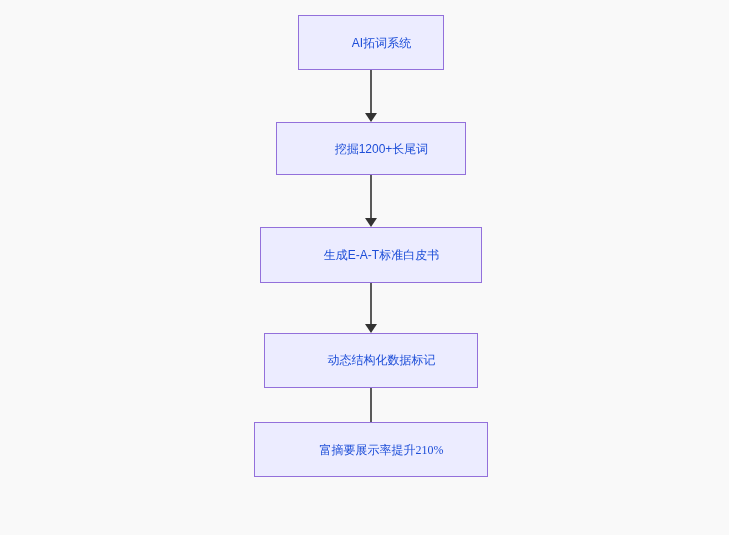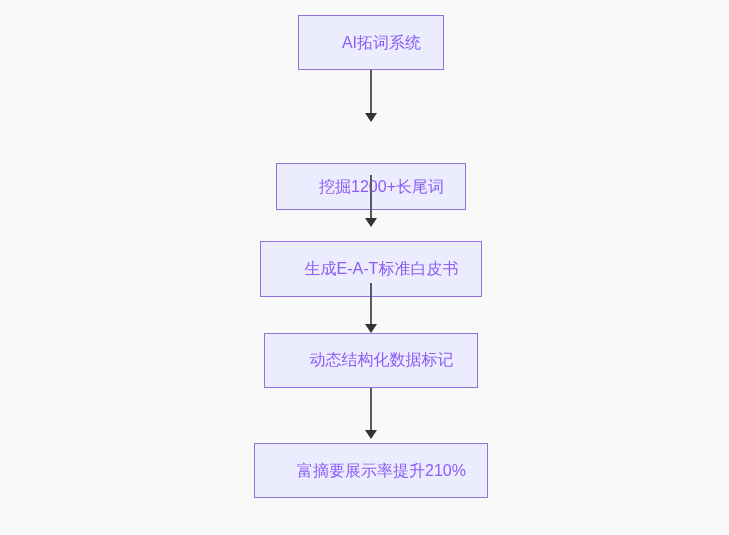--- a/index.html
+++ b/index.html
@@ -14,35 +14,35 @@
     width: 729px;
     height: 535px;
     background: #f9f9f9;
     overflow: hidden;
   }
   .flow-node {
     position: absolute;
     box-sizing: border-box;
     background: #ececff;
     border: 1px solid #9370db;
-    color: #8b5cf6;
-    font-size: 16px;
+    color: #1d4ed8;
+    font-size: 12px;
     line-height: 1;
     display: flex;
     align-items: center;
     justify-content: center;
     text-align: center;
     white-space: nowrap;
     padding-left: 21px;
   }
   .node-1 { left: 298px; top: 15px;  width: 146px; height: 55px; }
-  .node-2 { left: 276px; top: 122px; width: 190px; height: 47px; margin-top: 41px; }
-  .node-3 { left: 260px; top: 241px; width: 222px; height: 56px; }
+  .node-2 { left: 276px; top: 122px; width: 190px; height: 53px; }
+  .node-3 { left: 260px; top: 227px; width: 222px; height: 56px; }
   .node-4 { left: 264px; top: 333px; width: 214px; height: 55px; font-family: Liberation Mono, monospace; }
-  .node-5 { left: 254px; top: 443px; width: 234px; height: 55px; }
+  .node-5 { left: 254px; top: 422px; width: 234px; height: 55px; font-family: Liberation Serif, serif; }
 
   .edge {
     position: absolute;
     width: 12px;
     left: 365px; 
     display: flex;
     flex-direction: column;
     align-items: center;
   }
   .edge-1 { top: 70px;  height: 52px; }

